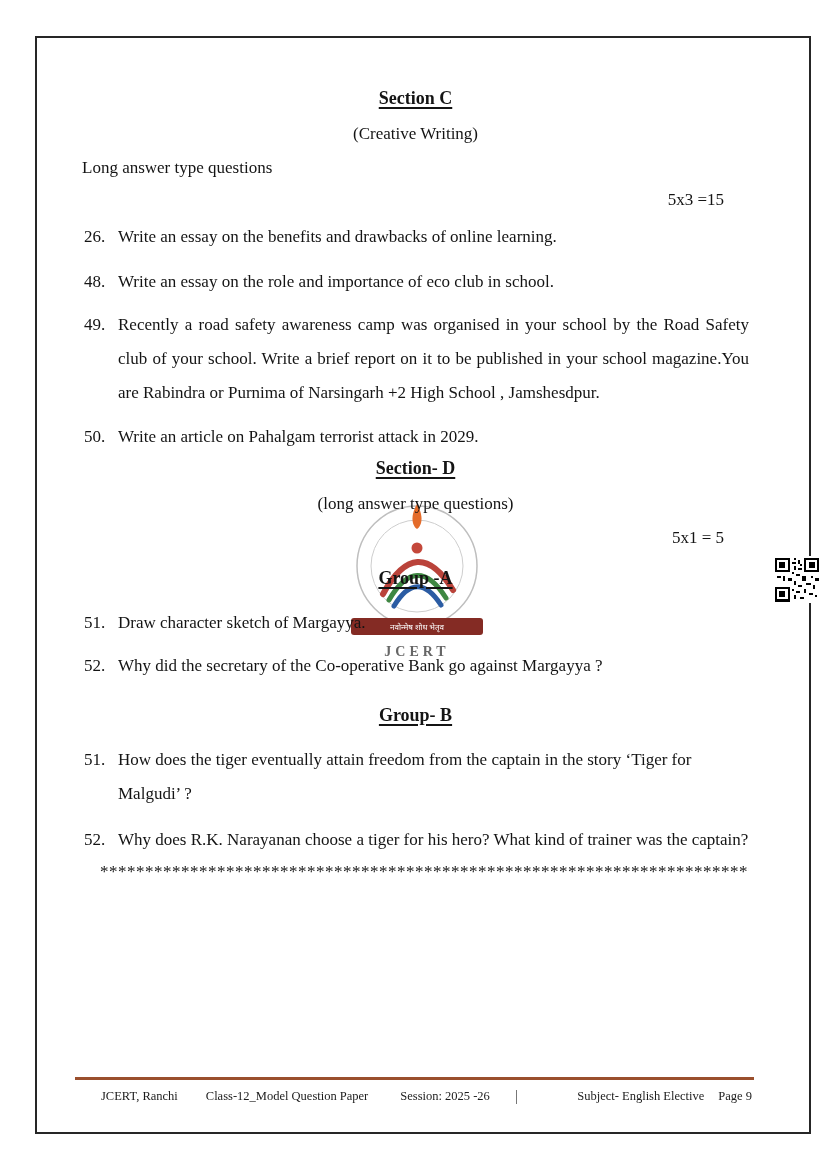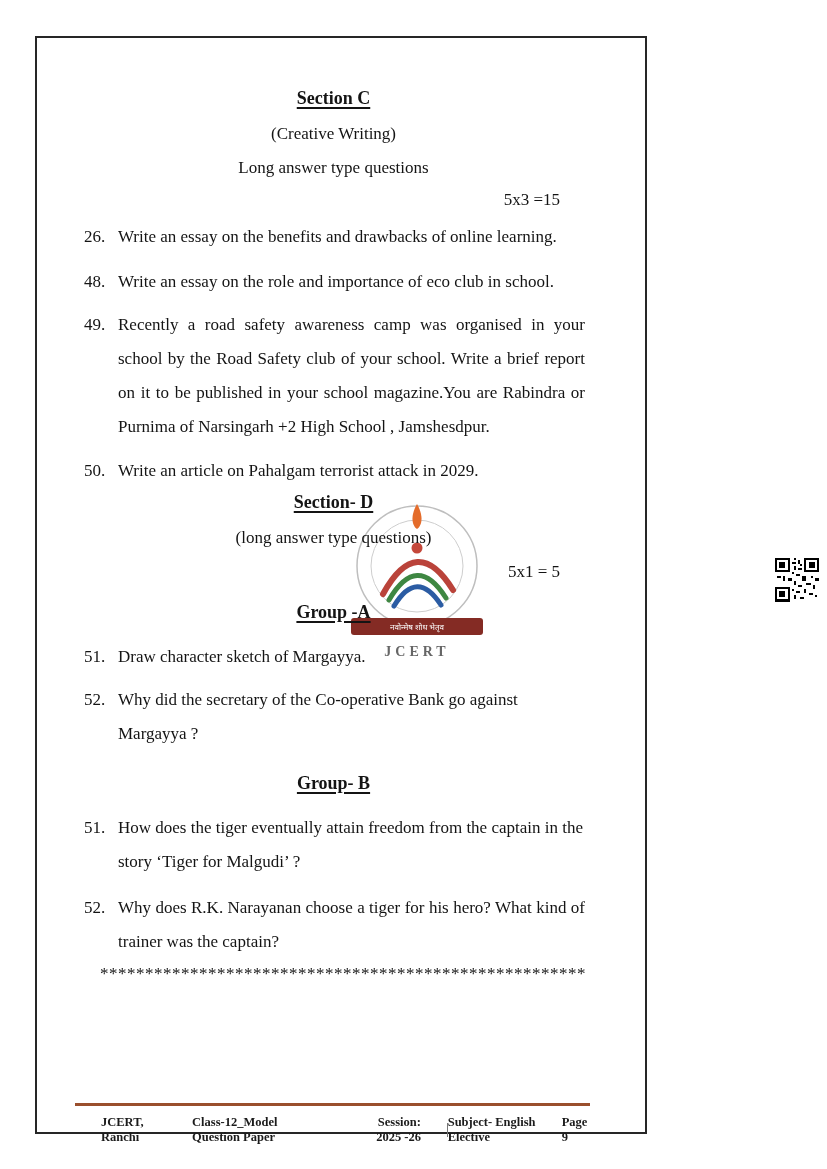--- a/index.html
+++ b/index.html
@@ -9,21 +9,21 @@
     height: 1169px;
     background: #ffffff;
     font-family: "Liberation Serif", serif;
     color: #141414;
     overflow: hidden;
   }
   .frame {
     position: absolute;
     left: 35px;
     top: 36px;
-    width: 612px;
+    width: 776px;
     height: 1098px;
     border: 2px solid #262626;
     box-sizing: border-box;
     background: transparent;
   }
   .watermark {
     position: absolute;
     left: 333px;
     top: 490px;
     width: 168px;
@@ -41,21 +41,21 @@
   .sec-title {
     font-size: 18px;
     font-weight: bold;
     text-align: center;
     text-decoration: underline;
     text-underline-offset: 3px;
     text-decoration-thickness: 1.5px;
     margin: 0 0 12px 0;
   }
   .sub-line   { text-align: center; margin: 0 0 10px 0; }
-  .type-line  { text-align: center; margin: 0 0 8px 0; }
+  .type-line  { margin: 0 0 8px 0; }
   .instr-line { text-align: center; margin: 0 0 12px 0; }
   .marks-line { text-align: right; padding-right: 25px; margin: 0 0 8px 0; }
 
   .q {
     display: flex;
     align-items: flex-start;
     line-height: 34px;
   }
   .qnum {
     flex: 0 0 34px;
@@ -88,23 +88,22 @@
     letter-spacing: 0.5px;
     line-height: 30px;
     white-space: nowrap;
     overflow: hidden;
   }
 
   .footer {
     position: absolute;
     left: 38px;
     right: 55px;
-    top: 1065px;
+    top: 1039px;
     z-index: 2;
-    font-weight: bold;
   }
   .footer-rule {
     height: 3px;
     background: #9a4f2d;
     margin-bottom: 9px;
   }
   .footer-row {
     display: flex;
     align-items: center;
     font-size: 12.5px;

